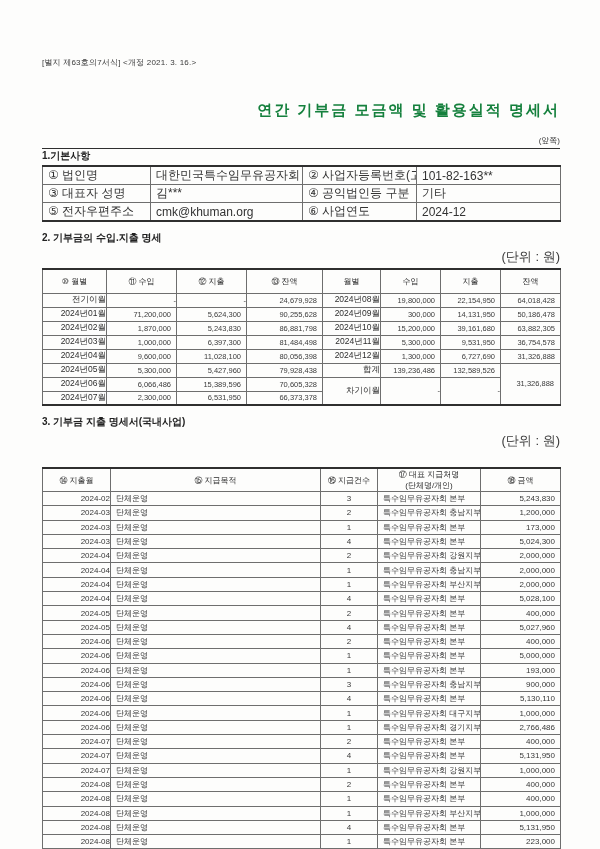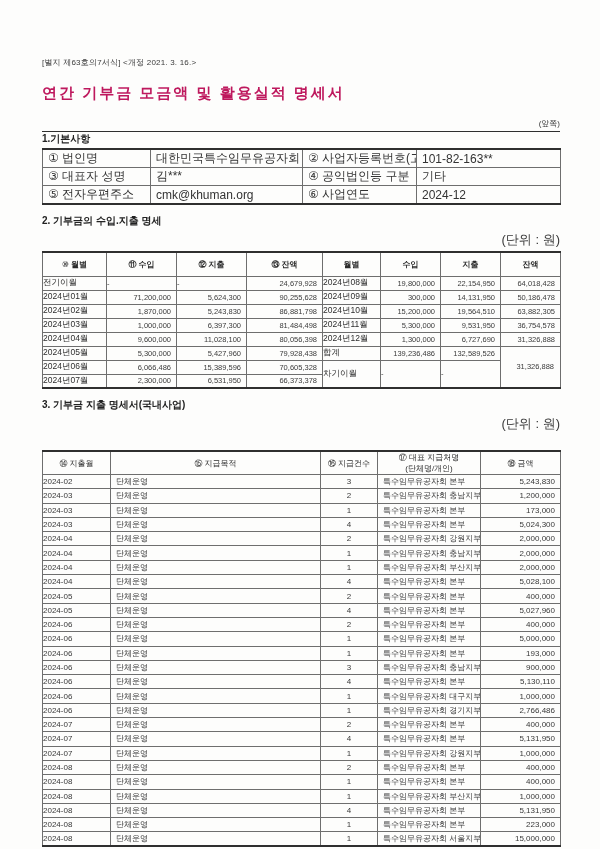--- a/index.html
+++ b/index.html
@@ -4,39 +4,39 @@
 <style>
   * { margin:0; padding:0; box-sizing:border-box; }
   html,body { background:#e8e8e8; }
   body { font-family:"Liberation Sans","DejaVu Sans",sans-serif; }
   .page {
     position:relative; width:600px; height:849px; background:#fdfdfc;
     color:#2e2e2e; margin:0 auto; overflow:hidden;
   }
   .content { padding:57px 40px 0 42px; }
   .form-note { font-size:8px; color:#3a3a3a; letter-spacing:0.2px; }
-  .doc-title { text-align:left; font-size:15px; font-weight:bold; letter-spacing:2px; color:#be185d; margin-top:16px; }
+  .doc-title { text-align:right; font-size:15px; font-weight:bold; letter-spacing:2px; color:#15803d; margin-top:33px; }
   .page-side { text-align:right; font-size:8px; color:#3a3a3a; margin-top:15px; }
   .top-rule { border-bottom:1.5px solid #2f2f2f; margin-top:2px; }
   .sec-heading { font-size:10px; font-weight:bold; color:#222; }
   .h1gap { margin-top:0; }
   .h2gap { margin-top:9px; }
   .unit { text-align:right; font-size:13px; color:#3a3a3a; margin:3px 0 2px; }
   table { table-layout:fixed; width:518px; border-collapse:collapse;
           border:1px solid #4a4a4a; border-top:2px solid #2f2f2f; border-bottom:2px solid #2f2f2f; }
   td,th { border:1px solid #6e6e6e; font-weight:normal; overflow:hidden; white-space:nowrap; }
   
   .t1 { margin-top:2px; }
   .t1 td { height:17px; font-size:12px; padding:0 13px; color:#333; }
   .t1 .lab { padding-left:5px; }
   
   .t2 th, .t3 th { font-size:8px; color:#2b2b2b; background:#fdfdfc; }
-  .t2 th { height:24px;font-weight:bold; }
+  .t2 th { height:24px; }
   .t2 td { height:14px; font-size:7.5px; color:#3b3b3b; }
-  td.c { text-align:left; }
+  td.c { text-align:right; }
   td.r { text-align:right; padding-right:5px; }
   td.l { text-align:left; padding-left:5px; }
   td.m { font-size:8.5px; color:#2e2e2e; }
   td.mid { text-align:right; padding-right:6px; vertical-align:middle; }
   .t3 { margin-top:17px; }
   .t3 th { height:12px; }
   .t3 thead .th2 { height:11px; }
   .t3 td { height:14.3px; font-size:8px; color:#383838; }
   .t3 td.ct { text-align:center; }
   .t3 thead th { border-bottom:1px solid #6e6e6e; }
@@ -130,21 +130,21 @@
             <td class="r">14,131,950</td>
             <td class="r">50,186,478</td>
           </tr>
           <tr>
             <td class="c m">2024년02월</td>
             <td class="r">1,870,000</td>
             <td class="r">5,243,830</td>
             <td class="r">86,881,798</td>
             <td class="c m">2024년10월</td>
             <td class="r">15,200,000</td>
-            <td class="r">19,564,510</td>
+            <td class="r">39,161,680</td>
             <td class="r">63,882,305</td>
           </tr>
           <tr>
             <td class="c m">2024년03월</td>
             <td class="r">1,000,000</td>
             <td class="r">6,397,300</td>
             <td class="r">81,484,498</td>
             <td class="c m">2024년11월</td>
             <td class="r">5,300,000</td>
             <td class="r">9,531,950</td>

